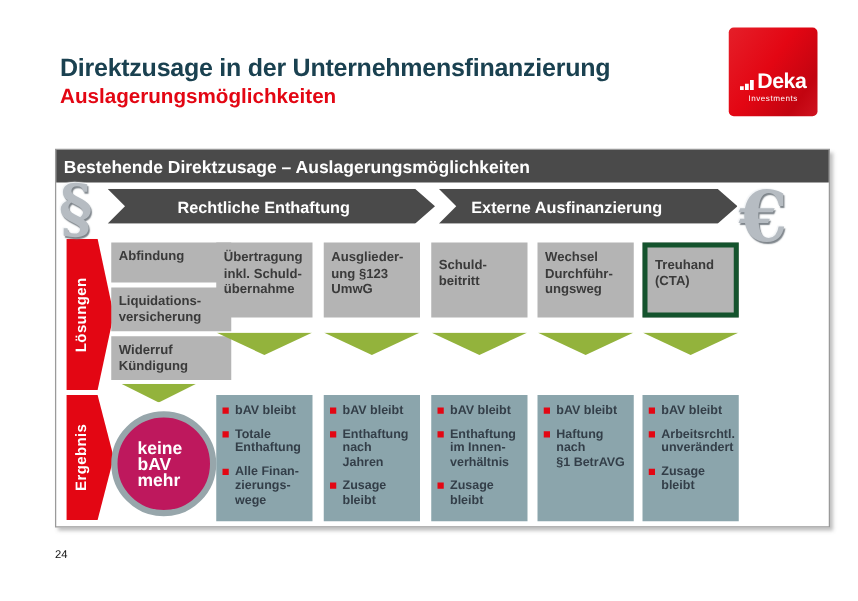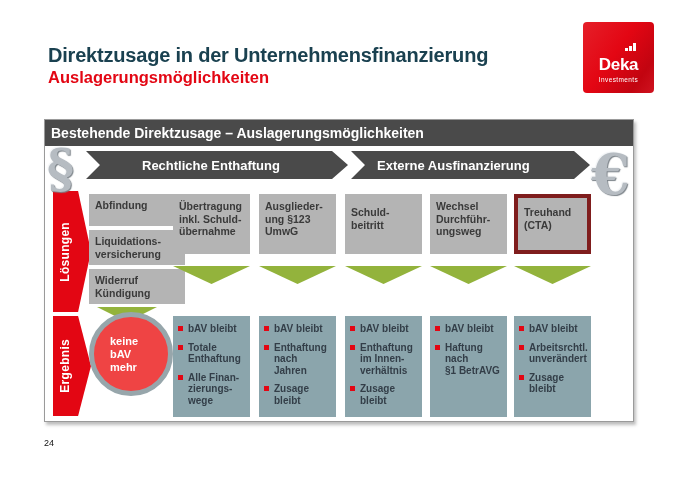--- a/index.html
+++ b/index.html
@@ -5,30 +5,30 @@
   html,body{margin:0;padding:0;background:#fff;}
   .slide{position:relative;width:686px;height:481px;background:#ffffff;overflow:hidden;
          font-family:"Liberation Sans",sans-serif;}
 
   
   .title{position:absolute;left:48px;top:44px;font-size:20px;font-weight:bold;color:#1a4150;letter-spacing:-0.2px;}
   .subtitle{position:absolute;left:48px;top:68px;font-size:16.5px;font-weight:bold;color:#e30613;}
   .logo{position:absolute;left:583px;top:22px;width:71px;height:71px;border-radius:4px;
         background:linear-gradient(125deg,#e51f29 0%,#e30613 45%,#c20410 80%,#cf1320 100%);
         display:flex;flex-direction:column;justify-content:flex-end;align-items:center;padding-bottom:10px;box-sizing:border-box;}
-  .logo-row{display:flex;align-items:flex-end;gap:1px;flex-direction:column;}
+  .logo-row{display:flex;align-items:flex-end;gap:1px;}
   .bars{display:flex;align-items:flex-end;gap:1px;margin-right:2px;margin-bottom:3px;}
   .bars i{display:block;width:3px;background:#fff;}
   .bars i:nth-child(1){height:3px;}.bars i:nth-child(2){height:5px;}.bars i:nth-child(3){height:8px;}
   .logo-brand{color:#fff;font-size:17px;font-weight:bold;letter-spacing:-0.3px;}
   .logo-sub{color:#fff;font-size:6.5px;letter-spacing:0.4px;margin-top:1px;}
 
   
   .board{position:absolute;left:44px;top:119px;width:588px;height:301px;background:#fff;
-         border:1px solid #9a9a9a;box-shadow:2px 3px 3px rgba(110,110,110,0.45);}
+         border:1px solid #9a9a9a;box-shadow:2px 3px 3px rgba(110,110,110,0.45);padding-left:30px;}
   .board-title{position:absolute;left:0;top:0;right:0;height:26px;background:#4a4a4a;color:#fff;
                font-size:14px;font-weight:bold;line-height:26px;padding-left:6px;}
 
   .sec-icon{position:absolute;left:2px;top:22px;width:48px;font-family:"DejaVu Serif",serif;
             font-size:52px;font-weight:bold;color:#b6bcc2;line-height:1;
             text-shadow:1px 1px 1px #7d848a,-1px -1px 1px #f2f4f6;z-index:4;}
   .euro-icon{position:absolute;left:546px;top:26px;width:74px;font-family:"DejaVu Serif",serif;
              font-size:56px;font-weight:bold;color:#b6bcc2;line-height:1;
              text-shadow:1px 1px 1px #7d848a,-1px -1px 1px #f2f4f6;z-index:4;}
 
@@ -52,29 +52,29 @@
 
   .gbox{position:absolute;width:77px;background:#b4b4b4;color:#3a3a3a;font-weight:bold;
         font-size:10.5px;line-height:12.5px;padding:5px 3px 0 6px;box-sizing:border-box;
         white-space:pre-line;}
   .c1{left:44px;width:96px;}
   .b1{top:74px;height:32px;}
   .b2{top:110px;height:35px;}
   .b3{top:149px;height:35px;}
   .sbox{top:74px;height:60px;padding-top:12px;}
   .sbox.tall{padding-top:6px;}
-  .hl{border:4px solid #7f1d1d;padding-top:8px;}
+  .hl{border:4px solid #14532d;padding-top:8px;}
 
   .garrow{position:absolute;top:146px;width:77px;height:18px;background:#93b33c;
           clip-path:polygon(0 0,100% 0,50% 100%);}
   .a1{left:52px;top:187px;width:60px;height:15px;}
 
-  .circle{position:absolute;left:44px;top:192px;width:84px;height:84px;border-radius:50%;
-          background:#ef4444;border:5px solid #97a6ab;box-sizing:border-box;
-          display:flex;align-items:center;color:#fff;font-weight:bold;font-size:11px;
+  .circle{position:absolute;left:44px;top:209px;width:84px;height:84px;border-radius:50%;
+          background:#be185d;border:5px solid #97a6ab;box-sizing:border-box;
+          display:flex;align-items:center;color:#fff;font-weight:bold;font-size:14px;
           line-height:13px;padding-left:16px;white-space:pre-line;}
 
   .rbox{position:absolute;top:196px;width:77px;height:101px;background:#8ba5ac;
         padding:7px 2px 0 5px;box-sizing:border-box;}
   .ritem{display:flex;margin-bottom:7px;}
   .bullet{flex:0 0 5px;width:5px;height:5px;background:#e30613;margin:3px 5px 0 0;}
   .ritem span.rtxt{font-size:10px;font-weight:bold;color:#333e48;line-height:11.5px;white-space:pre-line;}
 
   
   .source{position:absolute;left:74px;top:431px;font-size:7.5px;color:#222;}

